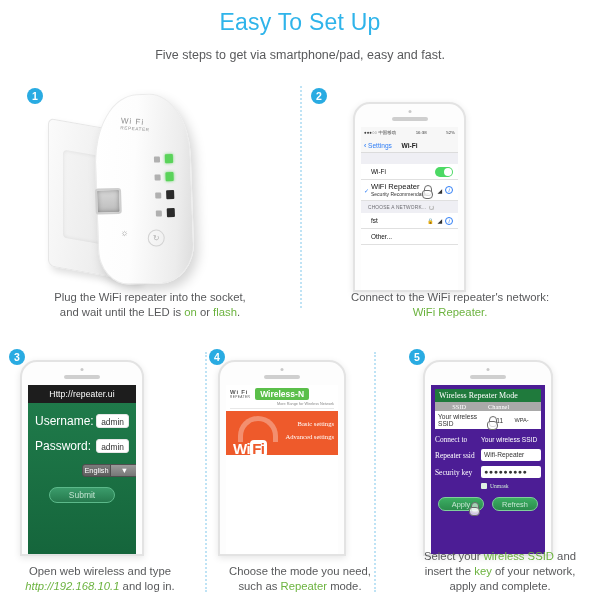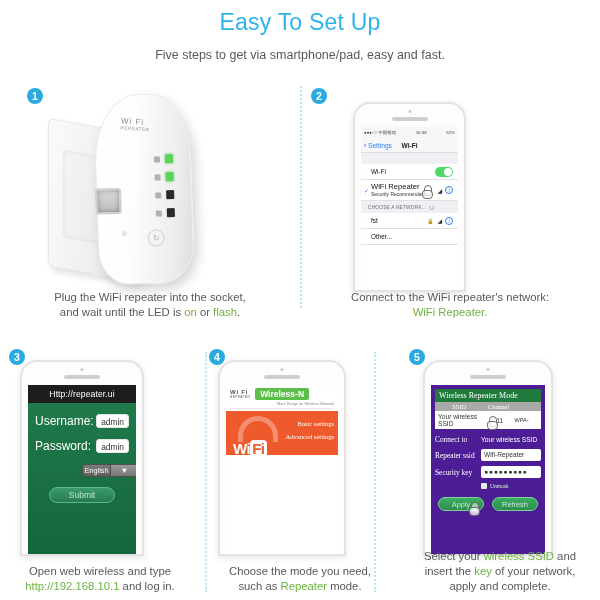--- a/index.html
+++ b/index.html
@@ -75,21 +75,21 @@
     position: absolute;
     left: 0; width: 100%;
     text-align: center;
     font-size: 11.3px;
     line-height: 15px;
     color: #58595b;
   }
   .cap-top { bottom: 12px; }
   .cap-bot { bottom: 6px; }
   .g { color: #6cb33f; }
-  .gi { color: #6cb33f; }
+  .gi { color: #6cb33f; font-style: italic; }
 
   
   .scene1 { position: absolute; top: 4px; left: 0; width: 300px; height: 205px; }
   .wallplate {
     position: absolute; left: 48px; top: 38px;
     width: 92px; height: 148px;
     background: linear-gradient(100deg,#fbfbfb 0%,#efefef 55%,#e2e2e2 100%);
     border-radius: 6px;
     transform: skewY(10deg);
     box-shadow: 3px 4px 7px rgba(0,0,0,.13);

